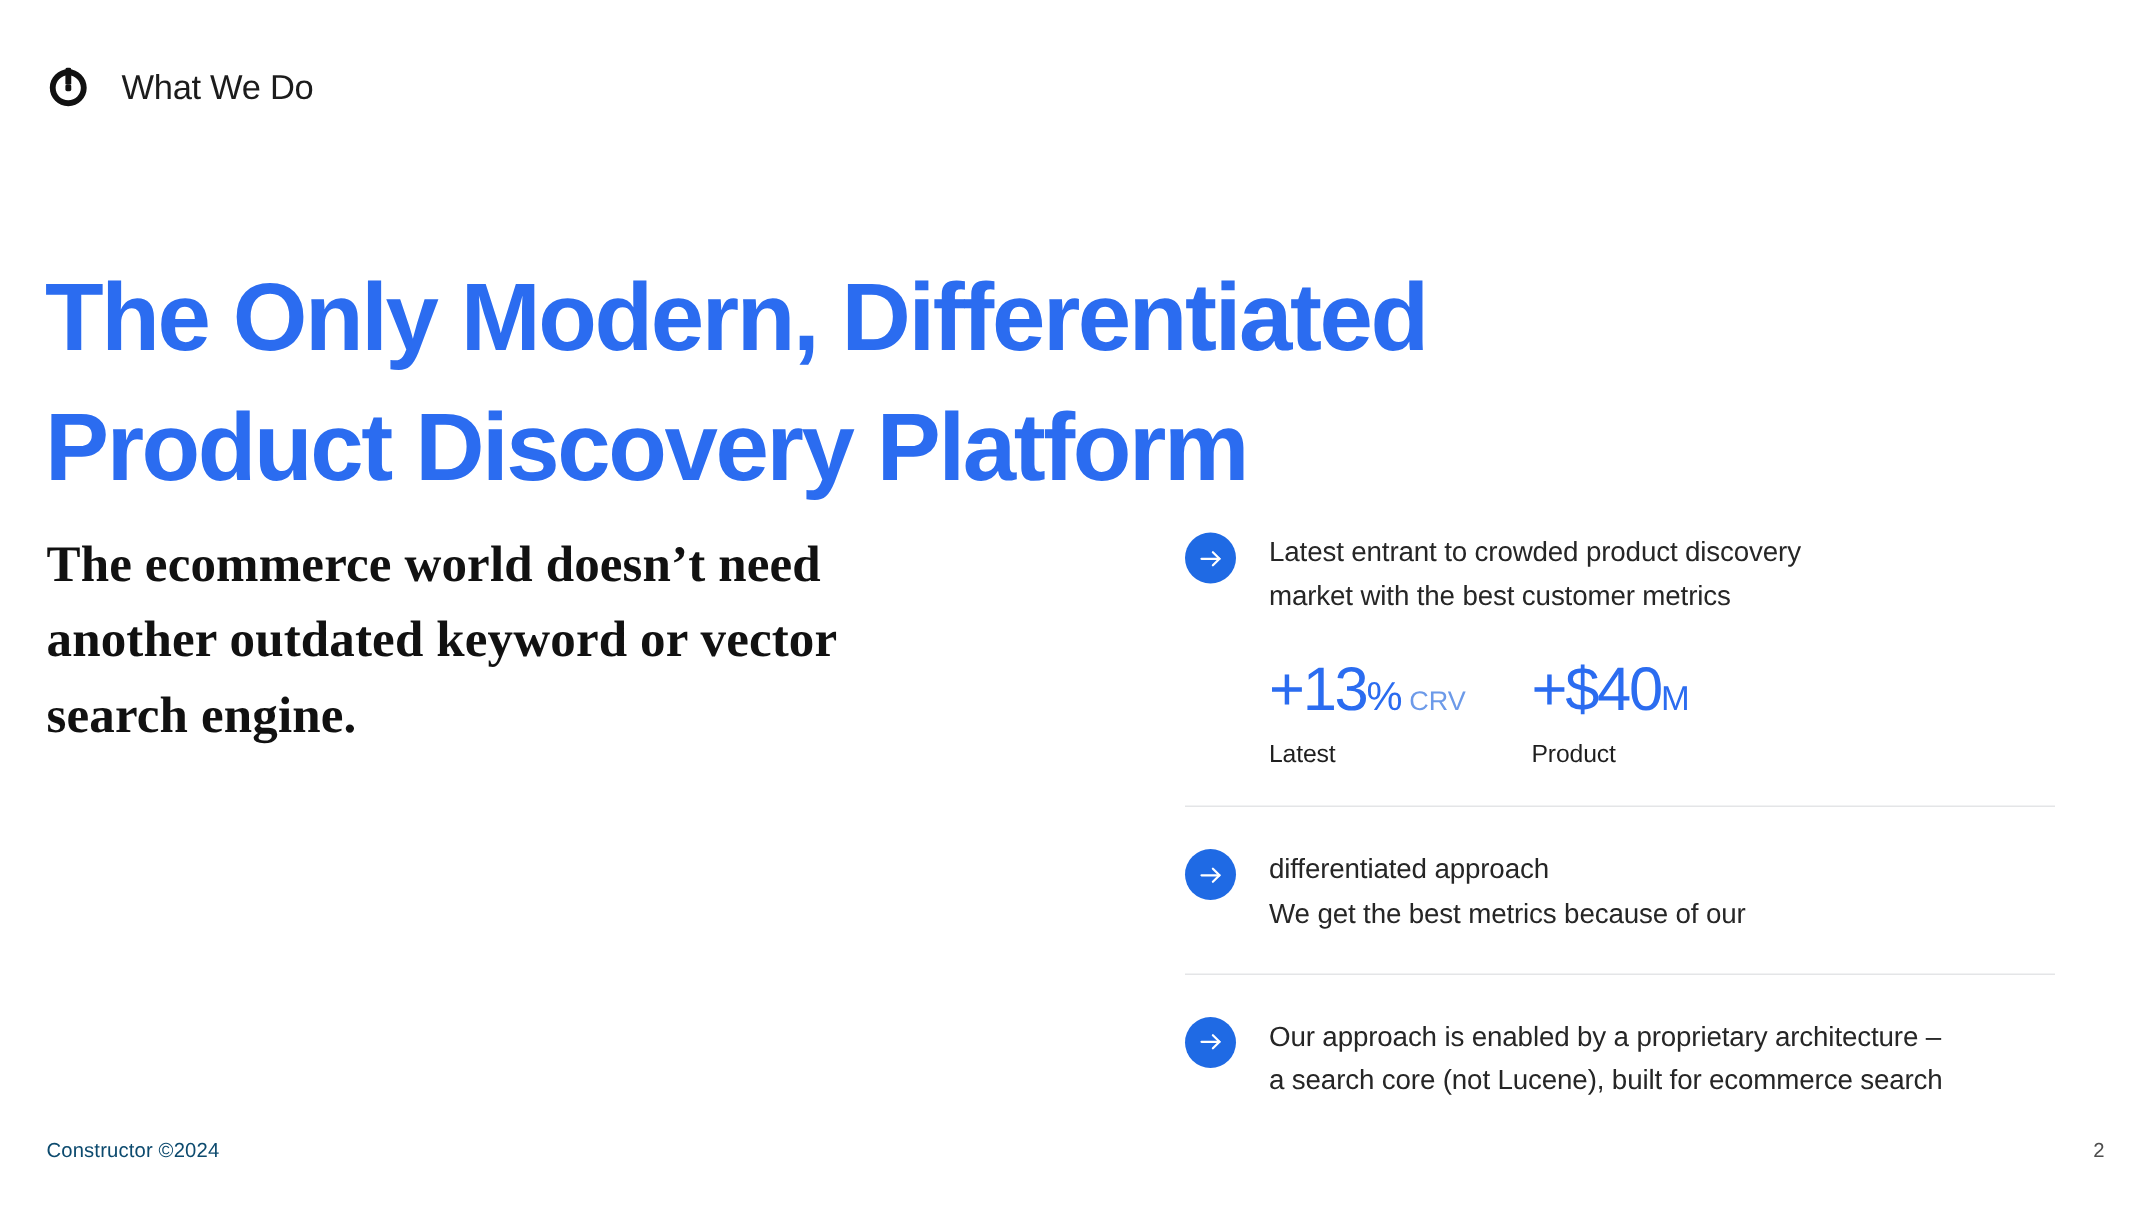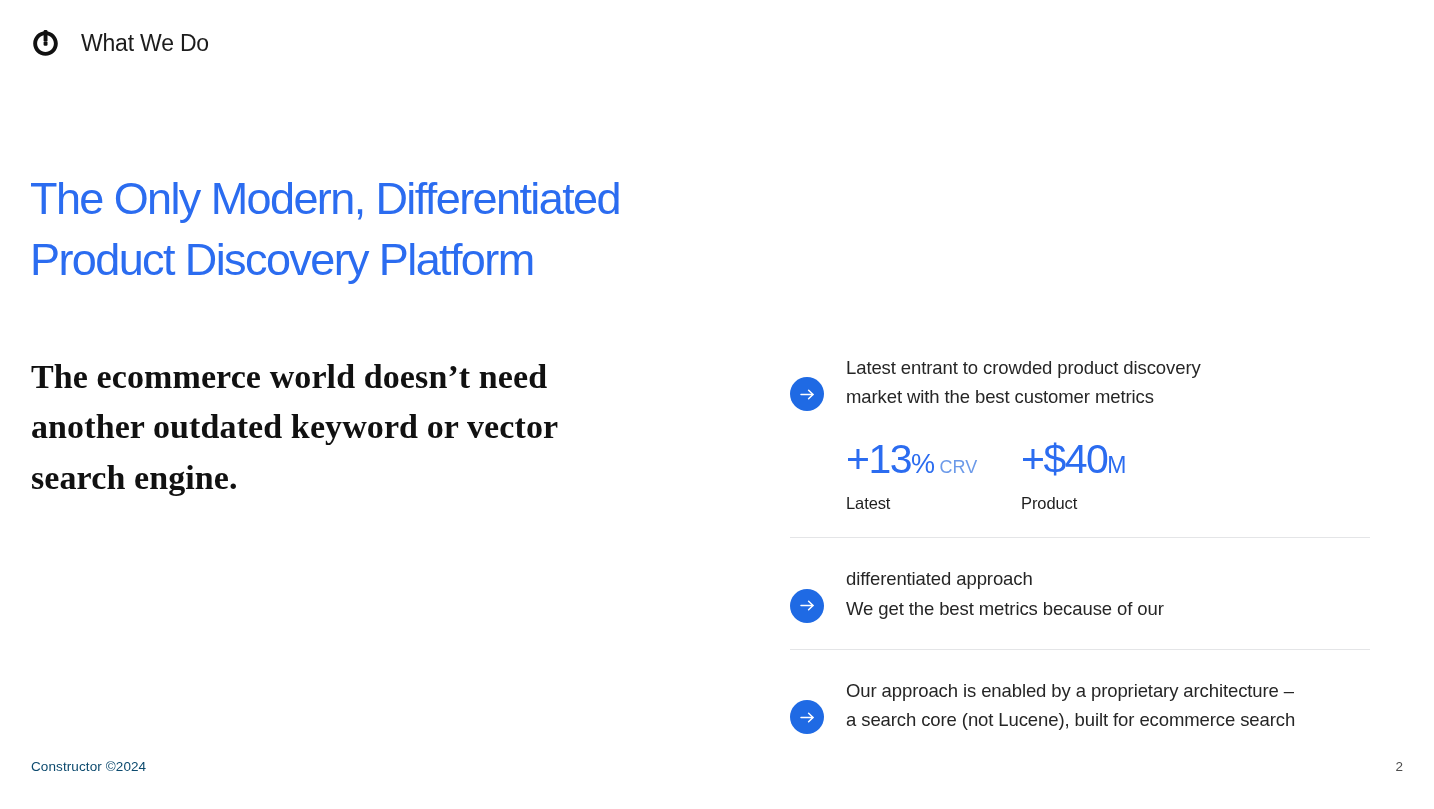--- a/index.html
+++ b/index.html
@@ -17,21 +17,21 @@
     position: relative;
     color: #202020;
   }
 
   
   .slide-header {
     position: absolute;
     left: 32px;
     top: 30px;
     display: flex;
-    align-items: flex-start;
+    align-items: flex-end;
     gap: 22px;
     height: 42px;
   }
   .brand-mark {
     width: 27px;
     height: 27px;
     display: block;
     flex: 0 0 auto;
   }
   .header-title {
@@ -43,23 +43,23 @@
     white-space: nowrap;
   }
 
   
   .headline {
     position: absolute;
     left: 30px;
     top: 168px;
     width: 1060px;
     font-family: "Liberation Sans", sans-serif;
-    font-size: 45px;
+    font-size: 64px;
     line-height: 1.36;
-    font-weight: 400;
+    font-weight: 700;
     letter-spacing: -1.6px;
     color: #2b6cf0;
   }
   .headline-line { display: block; white-space: nowrap; }
 
   
   .lead-paragraph {
     position: absolute;
     left: 31px;
     top: 352px;
@@ -82,21 +82,21 @@
 
   .bullet-block { position: relative; }
   .bullet-block + .bullet-block { border-top: 1px solid #e4e5e7; }
 
   .bullet-block.b1 { padding: 5px 0 24px 0; }
   .bullet-block.b2 { padding: 26px 0 26px 0; }
   .bullet-block.b3 { padding: 26px 0 0 0; }
 
   .bullet-row {
     display: flex;
-    align-items: flex-end;
+    align-items: flex-start;
     gap: 22px;
   }
 
   .arrow-badge {
     flex: 0 0 auto;
     width: 34px;
     height: 34px;
     border-radius: 50%;
     background: #1f6ae4;
     display: flex;

